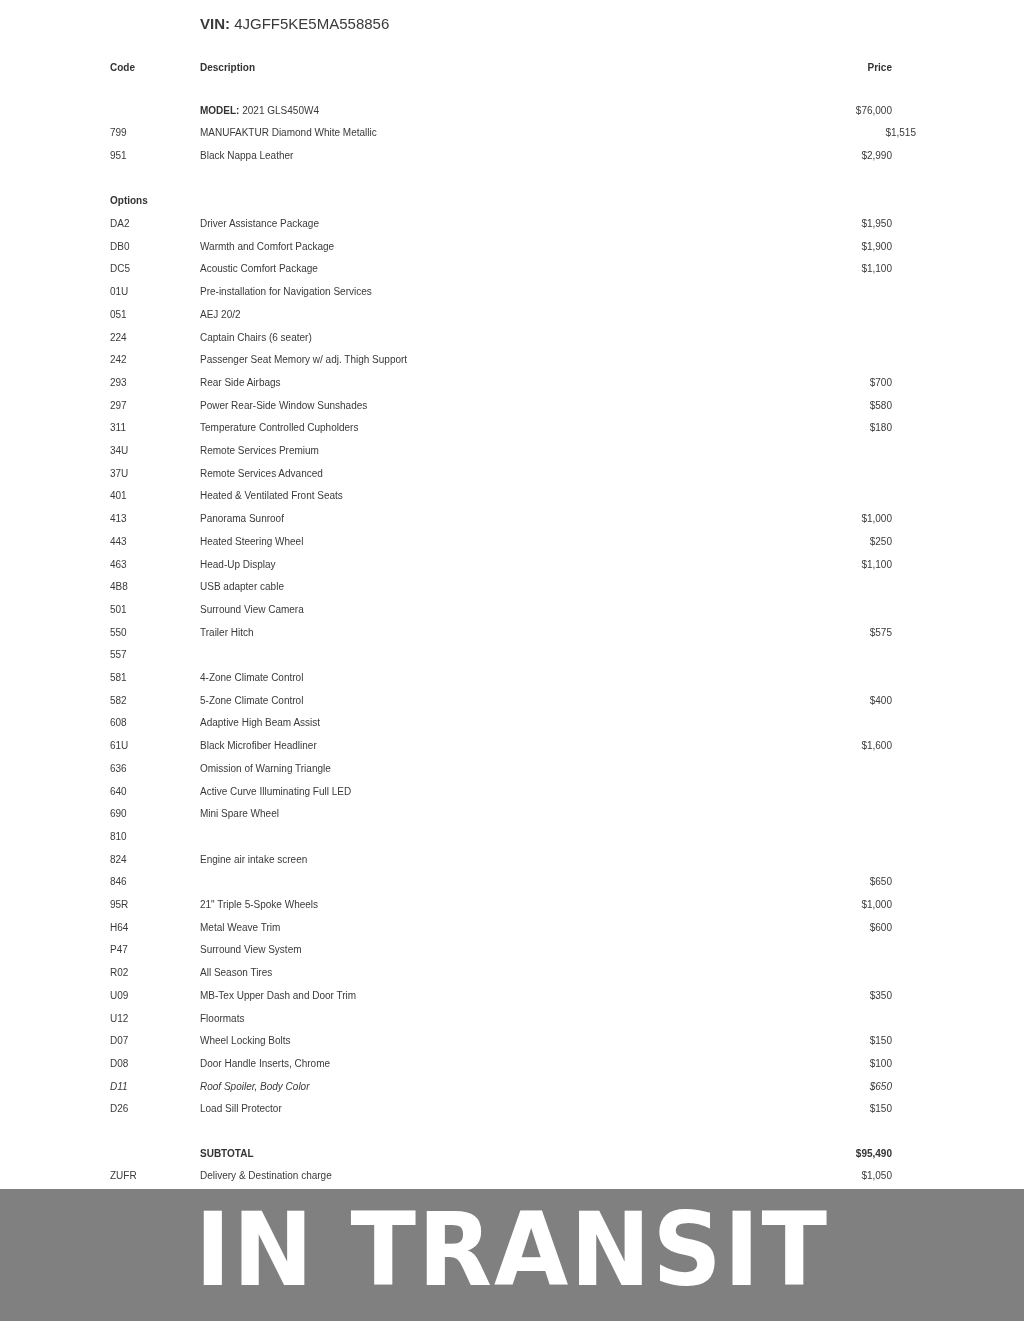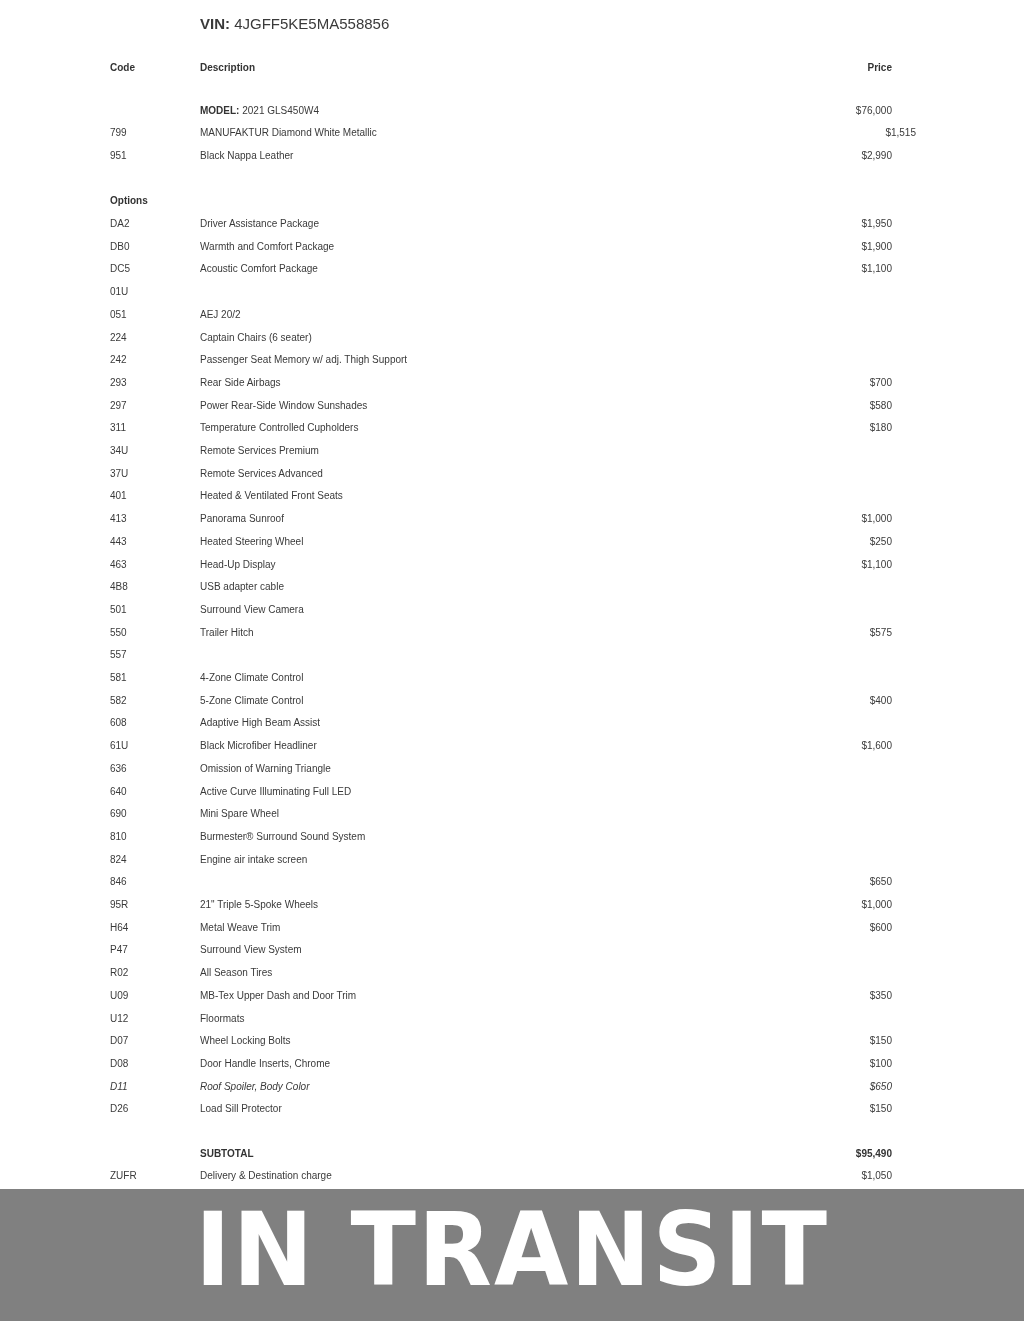--- a/index.html
+++ b/index.html
@@ -72,20 +72,21 @@
         <span class="desc">Warmth and Comfort Package</span>
         <span class="price">$1,900</span>
       </div>
       <div class="row" style="top: 258px;">
         <span class="code">DC5</span>
         <span class="desc">Acoustic Comfort Package</span>
         <span class="price">$1,100</span>
       </div>
       <div class="row" style="top: 281px;">
         <span class="code">01U</span>
+        <span class="desc">Pre-installation for Navigation Services</span>
         <span class="price"></span>
       </div>
       <div class="row" style="top: 304px;">
         <span class="code">051</span>
         <span class="desc">AEJ 20/2</span>
         <span class="price"></span>
       </div>
       <div class="row" style="top: 327px;">
         <span class="code">224</span>
         <span class="desc">Captain Chairs (6 seater)</span>
@@ -190,21 +191,20 @@
         <span class="desc">Active Curve Illuminating Full LED</span>
         <span class="price"></span>
       </div>
       <div class="row" style="top: 803px;">
         <span class="code">690</span>
         <span class="desc">Mini Spare Wheel</span>
         <span class="price"></span>
       </div>
       <div class="row" style="top: 826px;">
         <span class="code">810</span>
-        <span class="desc">Burmester® Surround Sound System</span>
         <span class="price"></span>
       </div>
       <div class="row" style="top: 849px;">
         <span class="code">824</span>
         <span class="desc">Engine air intake screen</span>
         <span class="price"></span>
       </div>
       <div class="row" style="top: 871px;">
         <span class="code">846</span>
         <span class="price">$650</span>

